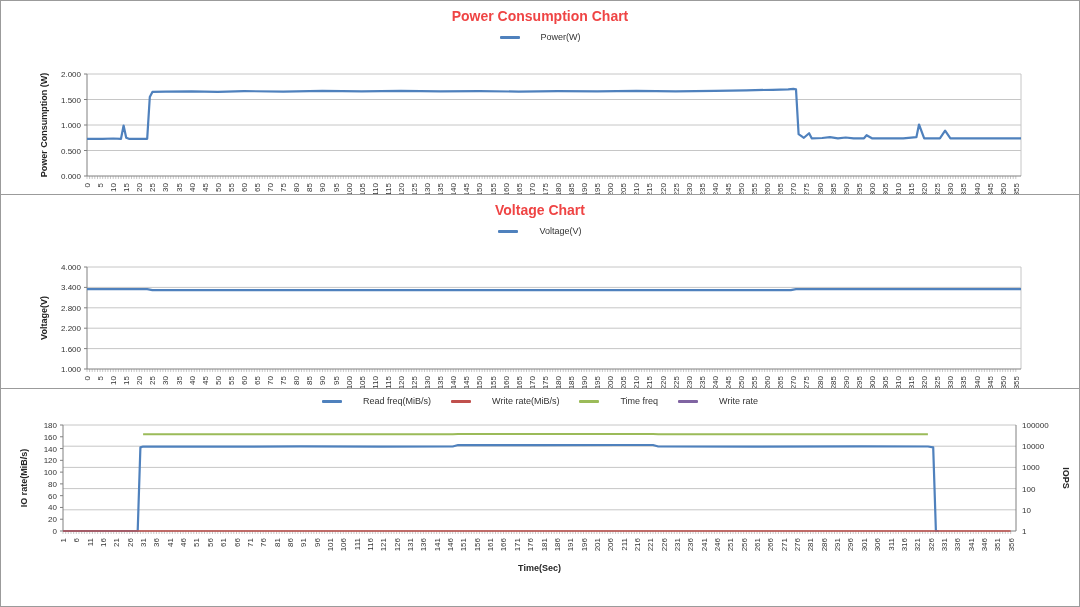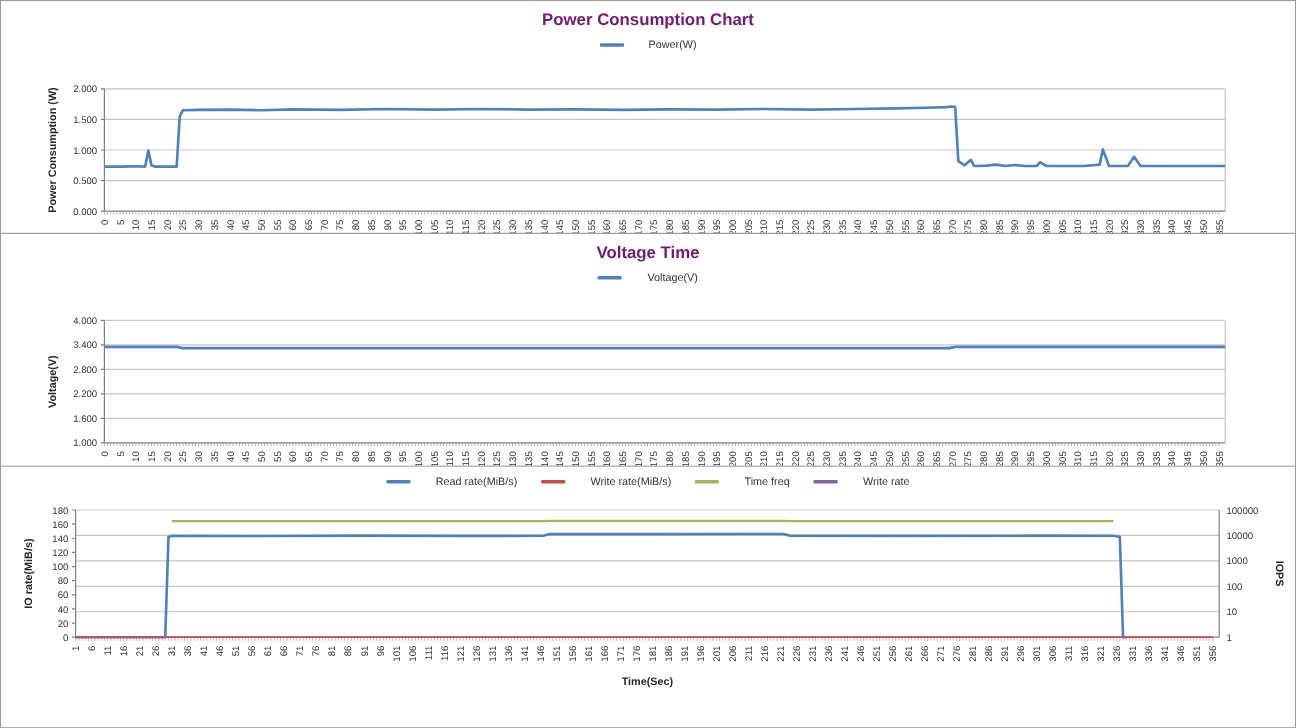--- a/index.html
+++ b/index.html
@@ -8,21 +8,21 @@
     border:1px solid #9b9b9b;font-family:"Liberation Sans",sans-serif;
     overflow:hidden;
   }
   .panel{position:relative;box-sizing:border-box;overflow:hidden;background:#fff;}
   .panel-divider{border-bottom:1px solid #9b9b9b;}
   .panel-1{height:194px;}
   .panel-2{height:194px;}
   .panel-3{height:215px;}
   .chart-title{
     margin:6px 0 0 0;height:18px;line-height:18px;text-align:center;
-    font-size:14px;font-weight:bold;color:#701a75;
+    font-size:14px;font-weight:bold;color:#ef4444;
   }
   .legend{
     height:24px;display:flex;align-items:center;justify-content:center;gap:20px;
   }
   .legend-item{display:flex;align-items:center;gap:21px;}
   .legend-line{width:20px;height:3px;border-radius:1px;}
   .legend-label{font-size:9px;color:#333;}
   .plot svg{display:block;}
   svg text{font-family:"Liberation Sans",sans-serif;}
   .tick{font-size:8px;fill:#333;}
@@ -141,21 +141,21 @@
             <text x="1004.6862745098039" y="134" text-anchor="end" class="tick" transform="rotate(-90 1004.6862745098039 134)">350</text>
             <text x="1017.7675070028012" y="134" text-anchor="end" class="tick" transform="rotate(-90 1017.7675070028012 134)">355</text>
           </g>
           <text x="46" y="76" text-anchor="middle" class="axis-title" transform="rotate(-90 46 76)">Power Consumption (W)</text>
           <polyline points="86.0,89.8 101.7,89.8 112.2,89.5 120.0,89.8 122.6,76.5 125.2,88.8 127.9,89.8 138.3,89.8 146.2,89.8 148.8,48.0 151.4,42.9 164.5,42.6 190.6,42.3 216.8,42.9 243.0,42.1 282.2,42.6 321.5,41.8 360.7,42.3 399.9,41.8 439.2,42.3 478.4,42.1 517.7,42.6 556.9,42.1 596.2,42.3 635.4,41.8 674.7,42.3 713.9,41.8 745.3,41.3 771.5,40.8 787.2,40.3 792.4,39.8 795.0,40.3 797.6,85.2 802.9,88.8 808.1,84.2 810.7,89.3 821.2,89.0 829.0,88.2 836.9,89.3 844.7,88.5 852.6,89.3 863.0,89.3 865.6,86.2 870.9,89.3 886.6,89.3 902.3,89.3 915.4,88.2 918.0,75.5 923.2,89.3 938.9,89.3 944.1,81.6 949.4,89.3 970.3,89.3 991.2,89.3 1020.0,89.3" fill="none" stroke="#4F81BD" stroke-width="2.2" stroke-linejoin="round"></polyline>
         </svg>
     </div>
   </section>
 
   <section class="panel panel-2 panel-divider">
-    <h2 class="chart-title">Voltage Time</h2>
+    <h2 class="chart-title">Voltage Chart</h2>
     <div class="legend">
         <span class="legend-item">
           <span class="legend-line" style="background: rgb(79, 129, 189);"></span>
           <span class="legend-label">Voltage(V)</span>
         </span>
       </div>
     <div class="plot">
       <svg width="1078" height="146">
           <g>
             <line x1="86" x2="1020" y1="105.6" y2="105.6" stroke="#c6c6c6" stroke-width="1"></line>
@@ -261,21 +261,21 @@
           <text x="46" y="75" text-anchor="middle" class="axis-title" transform="rotate(-90 46 75)">Voltage(V)</text>
           <polyline points="86.0,46.1 146.2,46.1 151.4,47.1 789.8,47.1 795.0,46.1 1020.0,46.1" fill="none" stroke="#4F81BD" stroke-width="2.2" stroke-linejoin="round"></polyline>
         </svg>
     </div>
   </section>
 
   <section class="panel panel-3">
     <div class="legend">
         <span class="legend-item">
           <span class="legend-line" style="background: rgb(79, 129, 189);"></span>
-          <span class="legend-label">Read rate(MiB/s)</span>
+          <span class="legend-label">Read freq(MiB/s)</span>
         </span>
         <span class="legend-item">
           <span class="legend-line" style="background: rgb(192, 80, 77);"></span>
           <span class="legend-label">Write rate(MiB/s)</span>
         </span>
         <span class="legend-item">
           <span class="legend-line" style="background: rgb(155, 187, 89);"></span>
           <span class="legend-label">Time freq</span>
         </span>
         <span class="legend-item">

